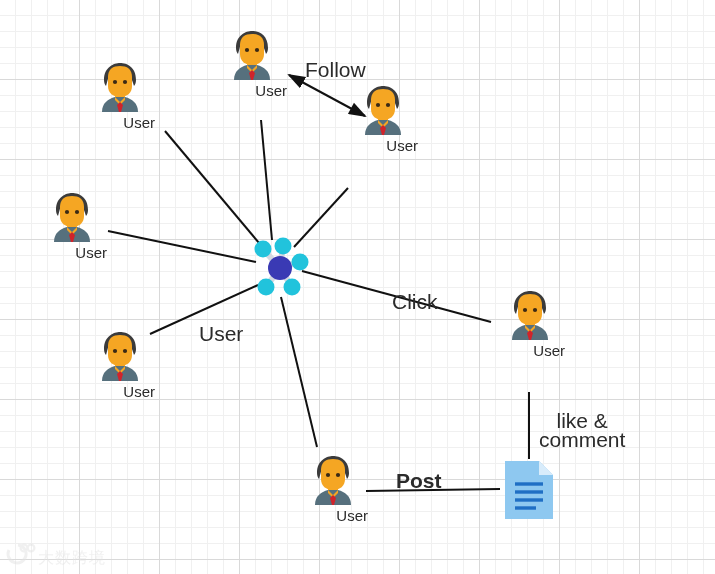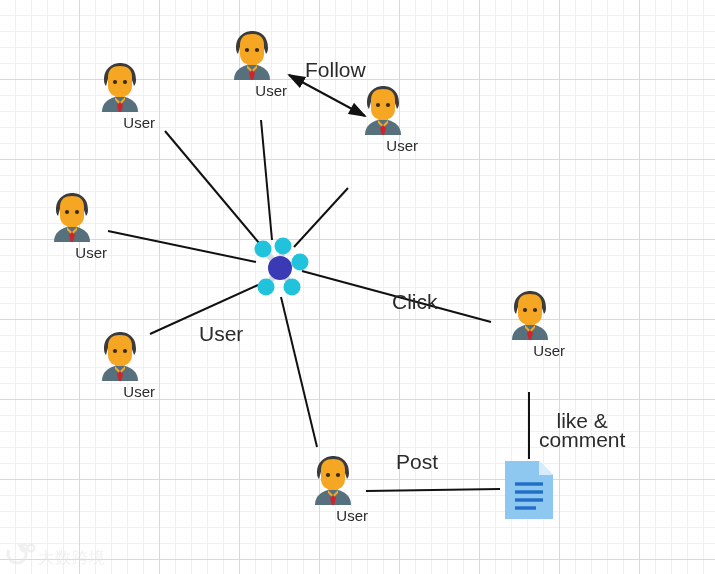--- a/index.html
+++ b/index.html
@@ -212,21 +212,21 @@
             <path d="M8,52 C8,43 14,39 21,37 L31,37 C38,39 44,43 44,52 Z" fill="#56707d"></path>
             <path d="M21,37 L26,42 L31,37 L31,40 L26,45 L21,40 Z" fill="#f5a623"></path>
             <path d="M26,42 L29,45 L27,52 L25,52 L23,45 Z" fill="#d0232b"></path>
           </svg></span><div class="node-label">User</div></div>
     </div>
 
   <div id="label-layer">
       <div class="edge-label" style="left: 305px; top: 60px;">Follow</div>
       <div class="edge-label" style="left: 392px; top: 260px; margin-top: 32px;">Click</div>
       <div class="edge-label" style="left: 199px; top: 324px;">User</div>
-      <div class="edge-label" style="left: 396px; top: 452px;">Post</div>
+      <div class="edge-label" style="left: 396px; top: 471px; font-weight: bold;">Post</div>
       <div class="edge-label" style="left: 539px; top: 411px; text-align: center;">like &amp;
 comment</div>
     </div>
 
   <div id="watermark">
     <svg width="30" height="22" viewBox="0 0 30 22">
       <path d="M3,7 a9,9 0 1,0 9,-5" fill="none" stroke="#e2e2e2" stroke-width="3"></path>
       <circle cx="18" cy="5" r="3.4" fill="none" stroke="#e2e2e2" stroke-width="2.2"></circle>
       <circle cx="25" cy="5" r="3.4" fill="none" stroke="#e2e2e2" stroke-width="2.2"></circle>
     </svg>

